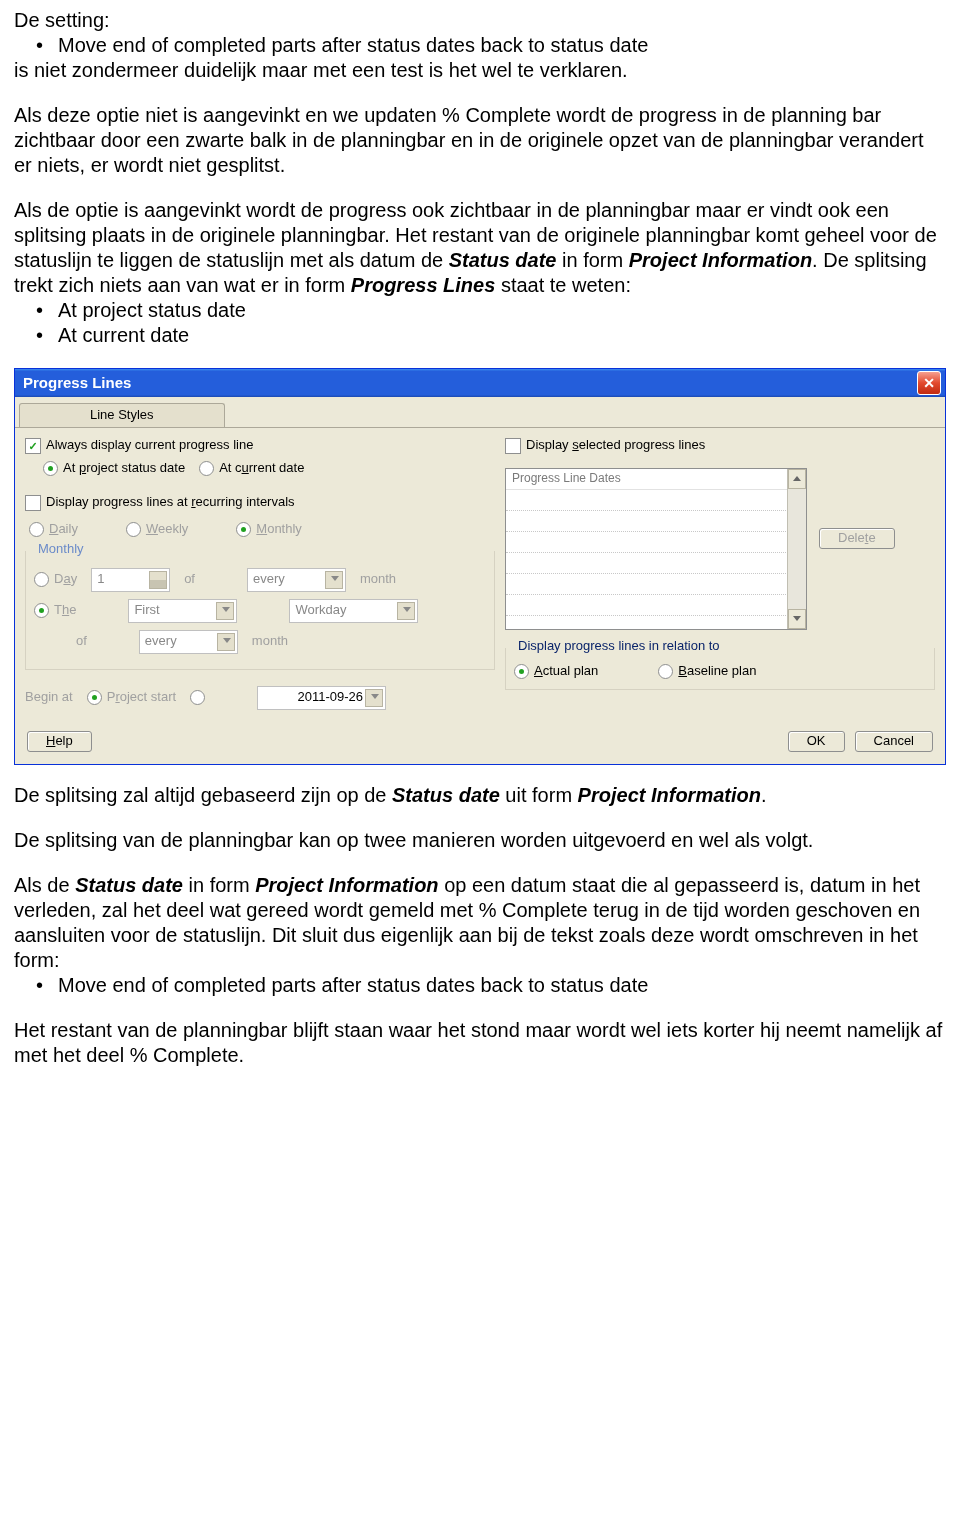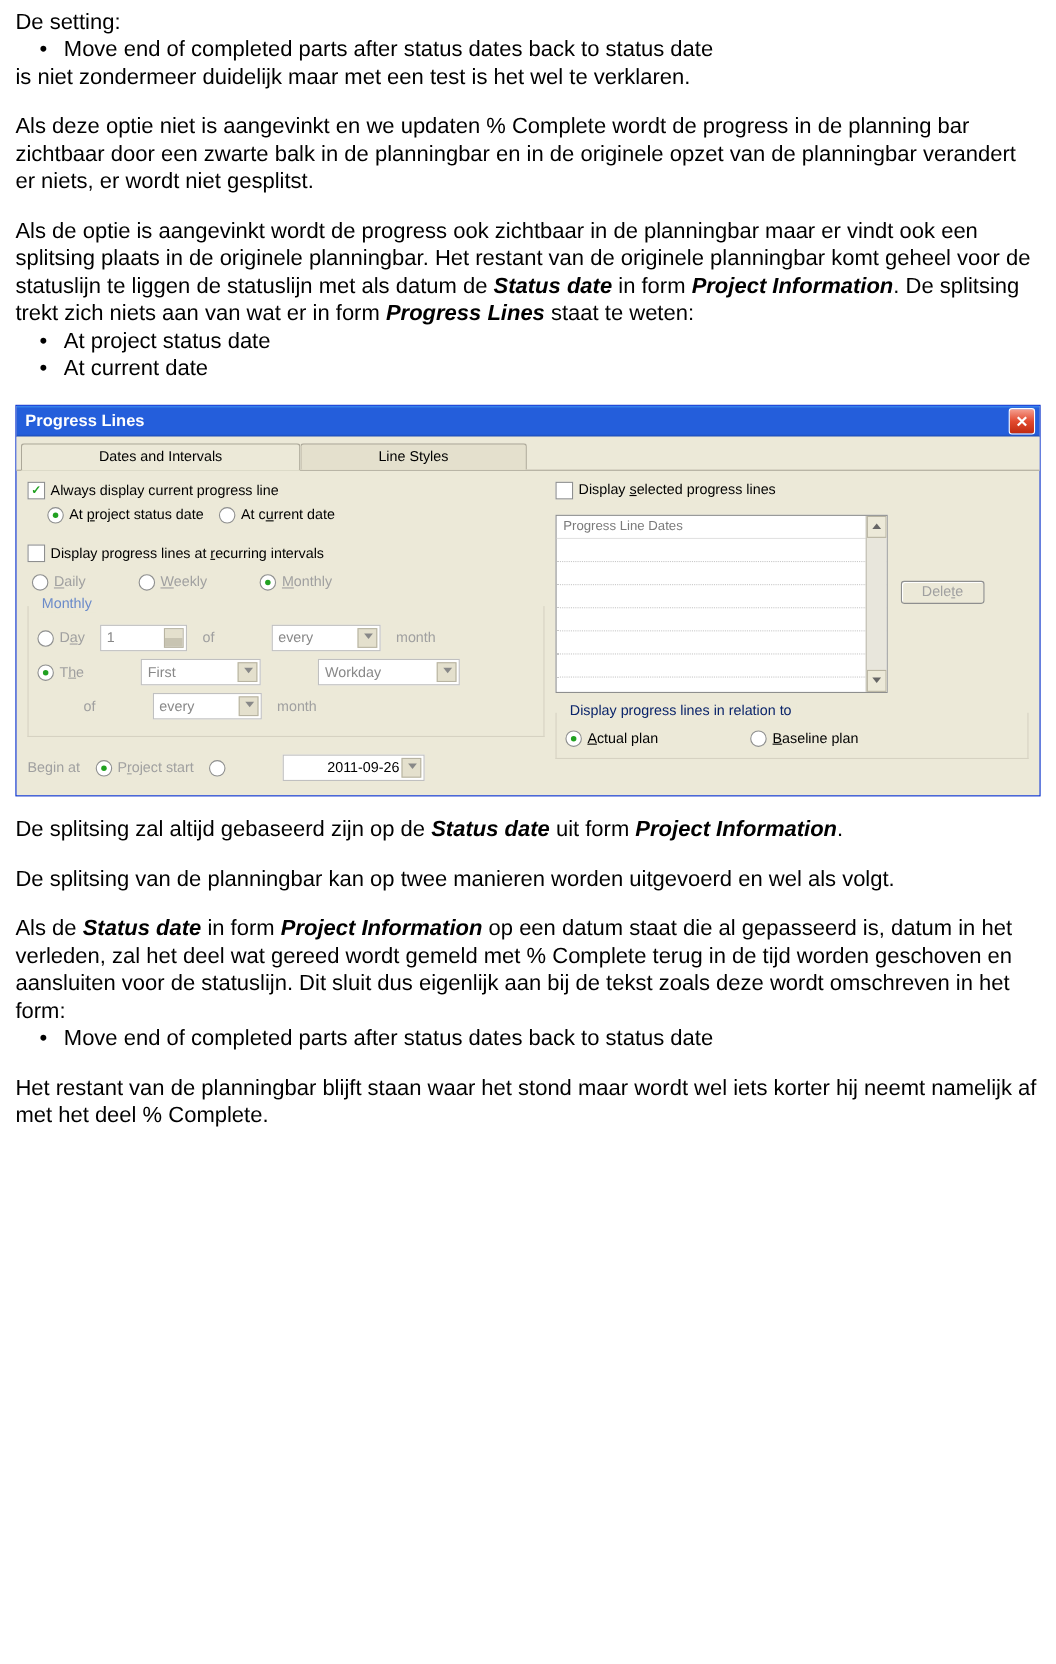--- a/index.html
+++ b/index.html
@@ -198,21 +198,20 @@
 
   <div class="dialog">
     <div class="titlebar">
       <span>Progress Lines</span>
       <div class="closebox">
         <span>✕</span>
       </div>
     </div>
     <div class="dlgbody">
       <div class="tabs">
-        <div class="tab active">Dates and Intervals</div>
         <div class="tab inactive">Line Styles</div>
       </div>
 
       <div class="cols">
 
         <div class="col">
           <div class="checkbox">
             <span class="box">✓</span>
             <span>Always display current progress line</span>
           </div>
@@ -329,34 +328,41 @@
                   </div>
               </div>
             </div>
             <div style="padding-top:60px;">
               <span class="btn disabled"><span>Dele</span><span class="acc">t</span><span>e</span></span>
             </div>
           </div>
 
           <div class="rel-group">
             <div class="group-legend" style="color:#0a246a;">Display progress lines in relation to</div>
-            <div class="row" style="gap:84px;margin:2px 0;">
+            <div class="row" style="gap:60px;margin:2px 0;">
               <span class="radio">
                   <span class="circle on"></span>
                   <span><span class="acc">A</span><span>ctual plan</span></span>
                 </span>
               <span class="radio">
                   <span class="circle"></span>
                   <span><span class="acc">B</span><span>aseline plan</span></span>
                 </span>
             </div>
           </div>
         </div>
       </div>
 
+      <div class="footer">
+        <span class="btn"><span class="acc">H</span><span>elp</span></span>
+        <div class="right">
+          <span class="btn">OK</span>
+          <span class="btn">Cancel</span>
+        </div>
+      </div>
     </div>
   </div>
 
   <div class="para">
     <span>De splitsing zal altijd gebaseerd zijn op de </span><b><i>Status date</i></b><span> uit form </span><b><i>Project Information</i></b><span>.</span>
   </div>
 
   <div class="para">De splitsing van de planningbar kan op twee manieren worden uitgevoerd en wel als volgt.</div>
 
   <div class="block">

